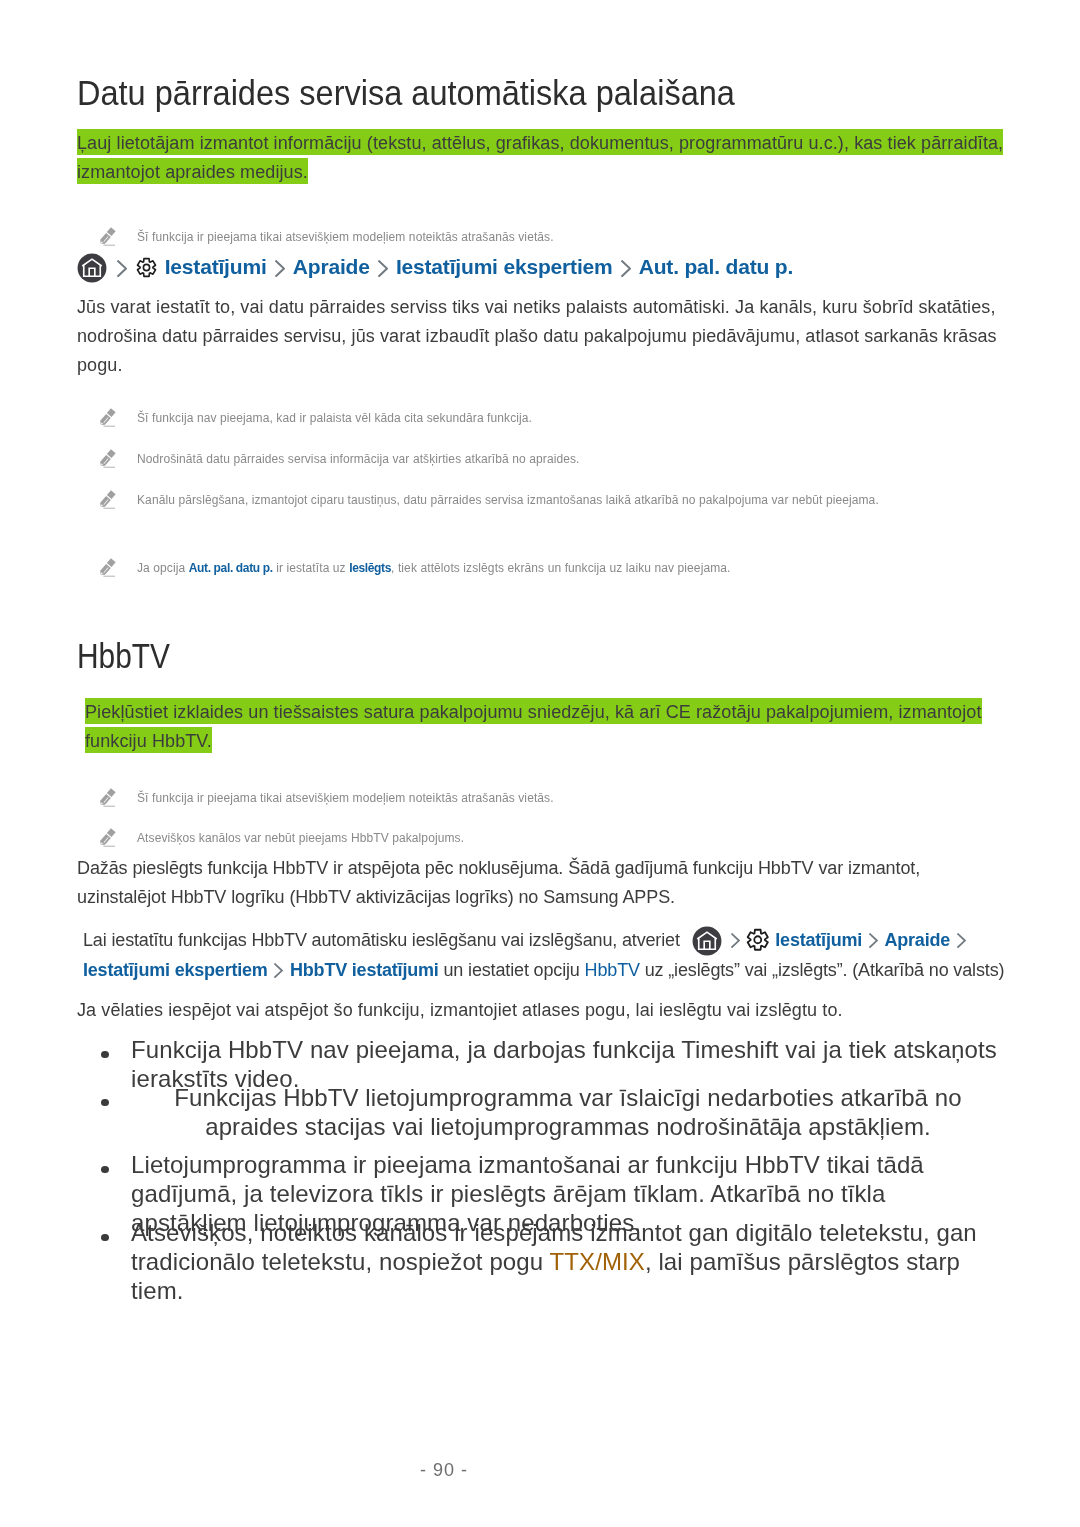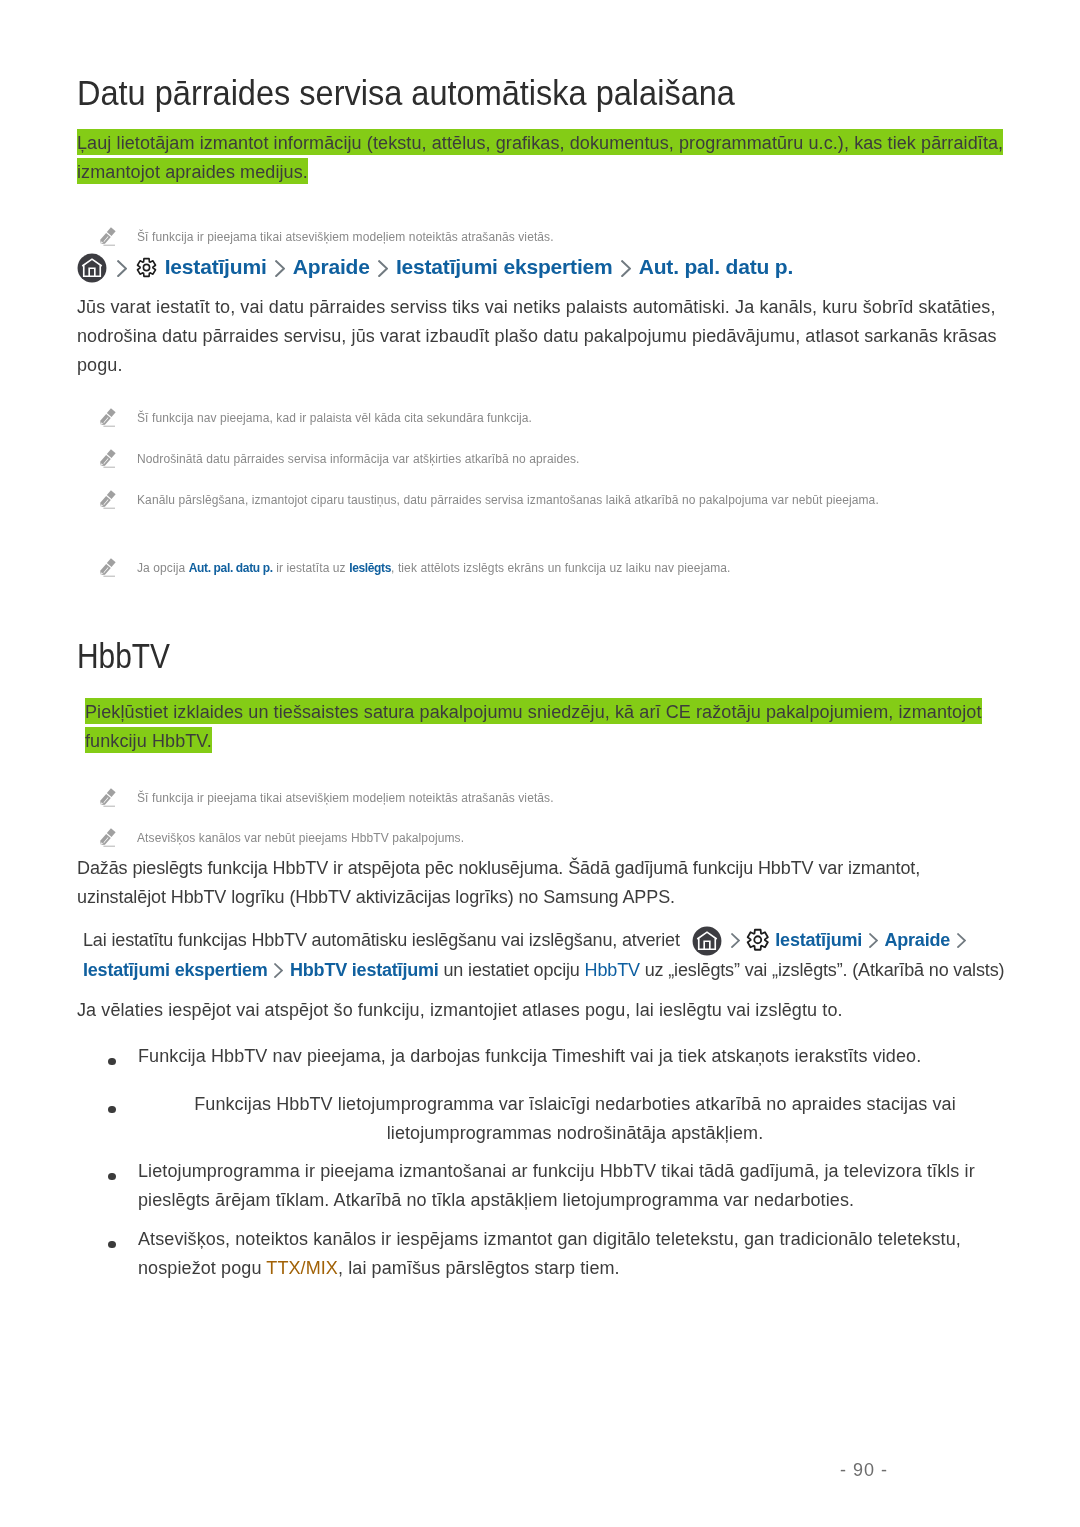--- a/index.html
+++ b/index.html
@@ -16,38 +16,38 @@
 
   .sec-title{
     font-size:34.5px;font-weight:400;color:#2d2d2d;margin:0;
     line-height:35px;white-space:nowrap;
     transform:scaleX(0.9425);transform-origin:0 0;
   }
   .para{font-size:18px;color:#3c3c3c;line-height:29px;margin:0;letter-spacing:0.1px;}
   .hl{background:#84cc16;padding:3.6px 0 2.4px 0;box-decoration-break:clone;-webkit-box-decoration-break:clone;}
   .note{font-size:12px;color:#898989;line-height:26px;margin:14px;position:relative;padding-left:46px;letter-spacing:0.1px;}
   .note .pencil{position:absolute;left:9.2px;top:2.4px;}
-  .bullet{font-size:18px;color:#3c3c3c;line-height:29px;margin:9px;position:relative;padding-left:52px;letter-spacing:0.1px;}
+  .bullet{font-size:24px;color:#3c3c3c;line-height:29px;margin:2px;position:relative;padding-left:52px;letter-spacing:0.1px;}
   .bullet .dot{position:absolute;left:21.5px;top:15.5px;width:8px;height:7.6px;border-radius:50%;background:#3b3b3b;}
   .blue{color:#10609f;font-weight:700;letter-spacing:-0.35px;}
   .blue-r{color:#0d5fa1;font-weight:400;}
   .teal{color:#a16207;}
   .crumbrow{font-size:21px;font-weight:700;color:#10609f;line-height:31px;white-space:nowrap;}
   .chev{vertical-align:middle;}
   .crumbrow .crumb{margin:0;letter-spacing:-0.18px;}
   .crumbrow .chev{margin:0 8px;vertical-align:-3px;}
   .crumbrow .chev.c1{margin:0 9px 0 10px;}
   .crumbrow .gr1{vertical-align:-4px;margin-right:7.5px;}
   .crumbrow .hm1{vertical-align:-9px;}
   .chev.ipc{vertical-align:-2px;margin:0 1.8px;}
   .crumb.ip{color:#10609f;font-weight:700;letter-spacing:-0.2px;white-space:nowrap;}
   .setline{letter-spacing:-0.15px;}
   .hm{margin-left:7px;margin-right:3px;}
   .gr{margin-right:0.5px;margin-left:-0.5px;vertical-align:-5.5px;}
-  .pagenum{position:absolute;left:0;width:888px;text-align:right;font-size:18px;color:#6d6d6d;letter-spacing:1px;}
+  .pagenum{position:absolute;left:0;width:888px;text-align:center;font-size:18px;color:#6d6d6d;letter-spacing:1px;}
   svg{display:inline-block;vertical-align:middle;}
 </style>
 </head>
 <body>
 
 <svg width="0" height="0" style="position:absolute" aria-hidden="true">
   <defs>
     <g id="g-pencil">
       <g fill="#a0a0a0">
         <path d="M6.84 6.05 L11.54 10.1 L15.65 5.32 L10.95 1.28 Z"></path>

